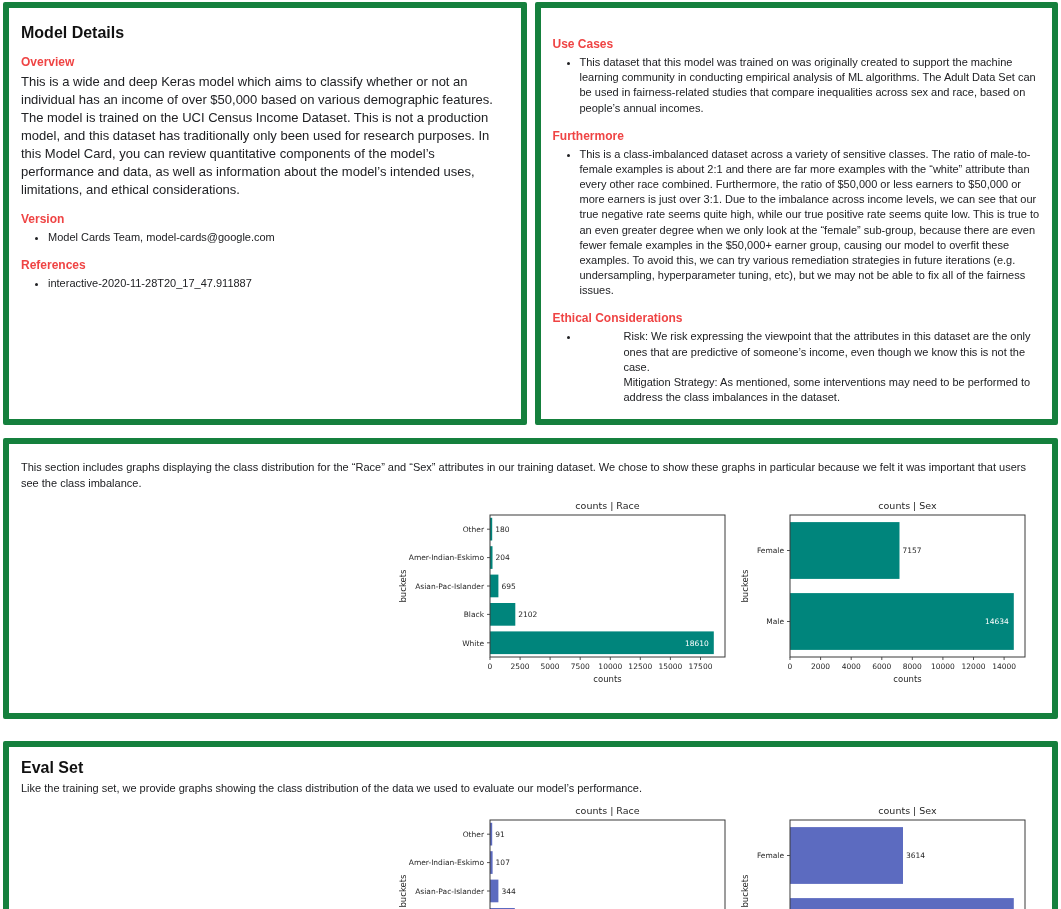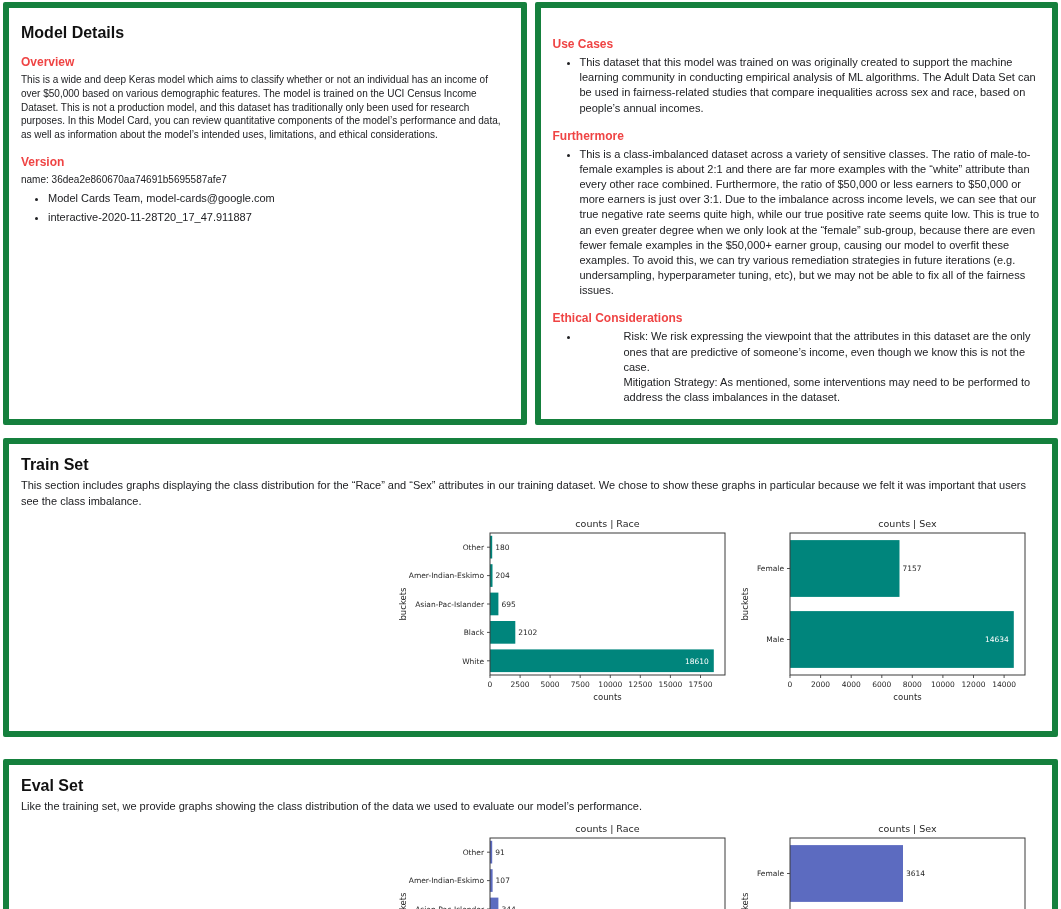--- a/index.html
+++ b/index.html
@@ -15,21 +15,21 @@
     margin: 8px 0 10px 0; color: #111;
   }
   .row { display: flex; gap: 8px; align-items: stretch; margin-bottom: 13px; }
   .card {
     background: #fff; border: 6px solid #15803d; border-radius: 2px;
   }
   .half { width: 50%; padding: 16px 12px 14px 12px; }
   .full { width: 100%; padding: 12px 12px 14px 12px; margin-bottom: 22px; }
   h2.card-title { font-size: 16px; font-weight: bold; margin: 0 0 2px 0; color: #111; }
   h3.sub-heading { font-size: 12px; font-weight: bold; margin: 13px 0 4px 0; color: #ef4444; }
-  p.body-text { font-size: 10px; line-height: 1.38; margin: 0; }
+  p.body-text { font-size: 13px; line-height: 1.38; margin: 0; }
   ul.bullet-list { margin: 4px 0 0 0; padding-left: 27px; }
   ul.bullet-list li { font-size: 11px; line-height: 1.38; }
   .line-block { display: block; margin-left: 44px; }
   p.section-desc { font-size: 11px; line-height: 1.4; margin: 4px 0 2px 0; }
   .charts-row {
     display: flex; justify-content: flex-end; align-items: flex-start;
     margin-top: 8px;
   }
   figure.chart { margin: 0; }
 </style>
@@ -39,24 +39,24 @@
 <div class="page">
 
 
   <div class="row">
 
     <section class="card half">
       <h2 class="card-title">Model Details</h2>
       <h3 class="sub-heading">Overview</h3>
       <p class="body-text">This is a wide and deep Keras model which aims to classify whether or not an individual has an income of over $50,000 based on various demographic features. The model is trained on the UCI Census Income Dataset. This is not a production model, and this dataset has traditionally only been used for research purposes. In this Model Card, you can review quantitative components of the model’s performance and data, as well as information about the model’s intended uses, limitations, and ethical considerations.</p>
       <h3 class="sub-heading">Version</h3>
-      <p class="body-text">name: 36dea2e860670aa74691b5695587afe7</p>
       <ul class="bullet-list">
         <li>Model Cards Team, model-cards@google.com</li>
       </ul>
+      <h3 class="sub-heading">References</h3>
       <ul class="bullet-list">
         <li>interactive-2020-11-28T20_17_47.911887</li>
       </ul>
     </section>
 
     <section class="card half">
       <h3 class="sub-heading">Use Cases</h3>
       <ul class="bullet-list">
         <li>This dataset that this model was trained on was originally created to support the machine learning community in conducting empirical analysis of ML algorithms. The Adult Data Set can be used in fairness-related studies that compare inequalities across sex and race, based on people’s annual incomes.</li>
       </ul>
@@ -69,21 +69,20 @@
         <li>
           <span class="line-block">Risk: We risk expressing the viewpoint that the attributes in this dataset are the only ones that are predictive of someone’s income, even though we know this is not the case.</span>
           <span class="line-block">Mitigation Strategy: As mentioned, some interventions may need to be performed to address the class imbalances in the dataset.</span>
         </li>
       </ul>
     </section>
 
   </div>
 
   <section class="card full">
-    <h2 class="card-title">Train Set</h2>
     <p class="section-desc">This section includes graphs displaying the class distribution for the “Race” and “Sex” attributes in our training dataset. We chose to show these graphs in particular because we felt it was important that users see the class imbalance.</p>
     <div class="charts-row">
       <figure class="chart"><svg xmlns="http://www.w3.org/2000/svg" width="342" height="196" font-family="'DejaVu Sans', sans-serif">
             <text x="209.5" y="9.5" text-anchor="middle" font-size="9.5" fill="#262626">counts | Race</text>
             <rect x="92" y="18.8" width="2.2" height="22.7" fill="#00857C"></rect>
             <text x="97.2" y="32.9" font-size="7.5" fill="#262626">180</text>
             <rect x="92" y="47.2" width="2.5" height="22.7" fill="#00857C"></rect>
             <text x="97.5" y="61.3" font-size="7.5" fill="#262626">204</text>
             <rect x="92" y="75.6" width="8.4" height="22.7" fill="#00857C"></rect>
             <text x="103.4" y="89.7" font-size="7.5" fill="#262626">695</text>

